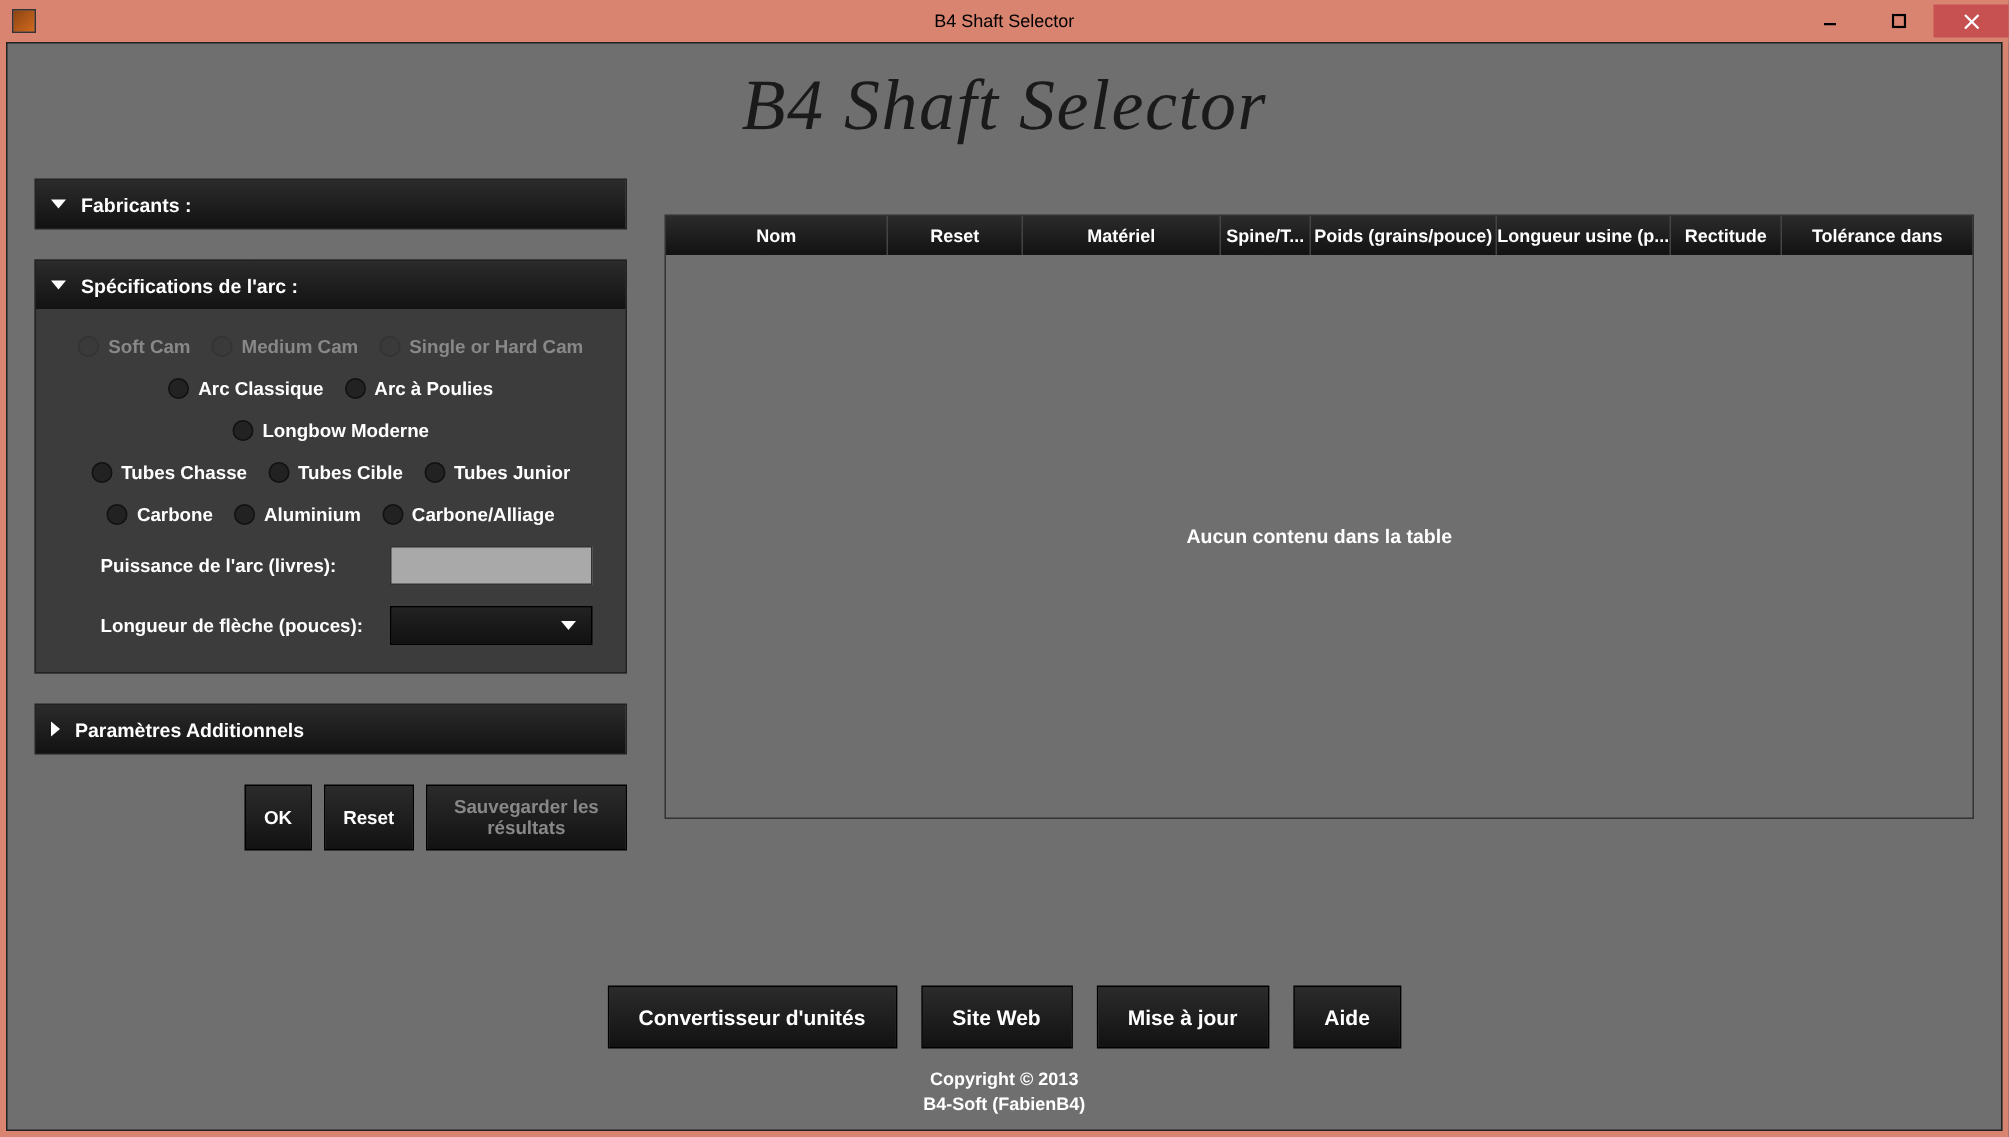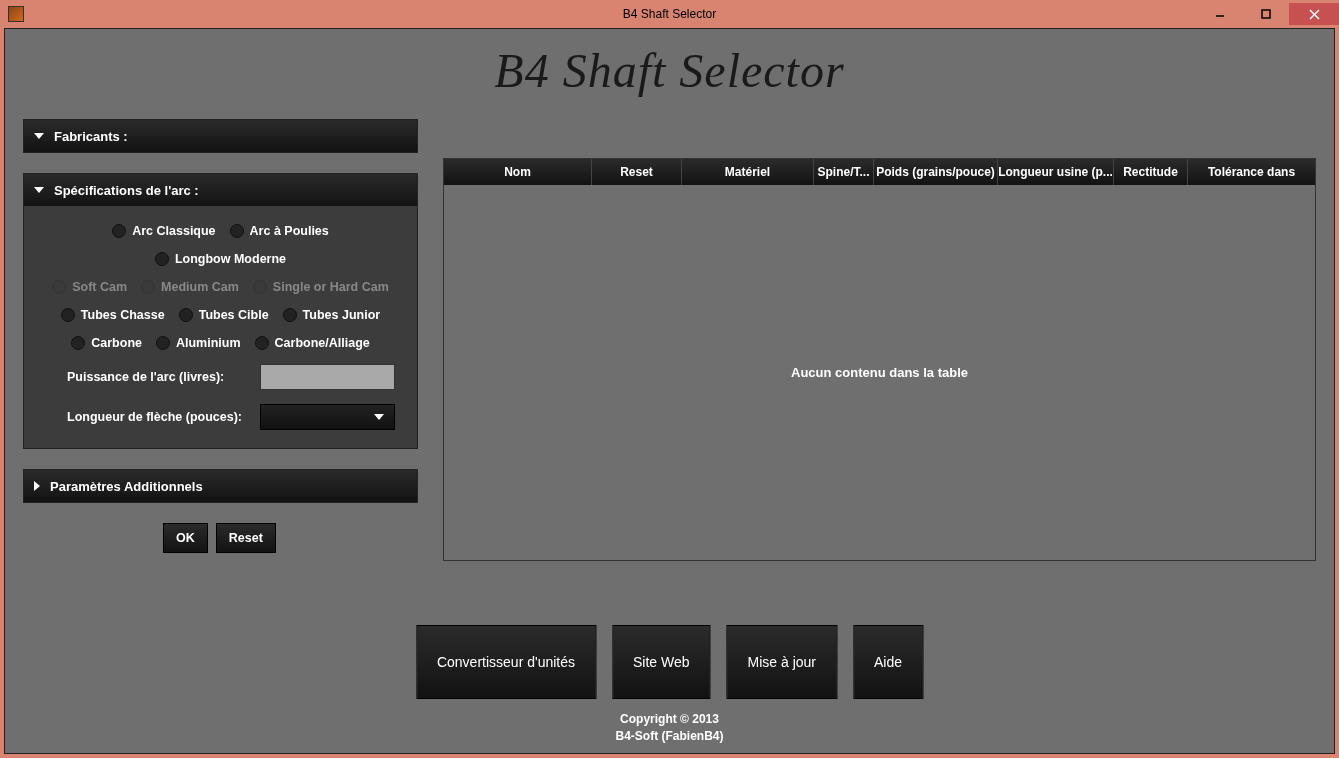--- a/index.html
+++ b/index.html
@@ -49,29 +49,29 @@
   .text-input { width: 135px; height: 26px; background: #a9a9a9; border: 1px solid #333; padding: 0 6px; font-size: 12px; color: #000; }
   .combo { width: 135px; height: 26px; background: linear-gradient(to bottom,#222,#111); border: 1px solid #000; display: flex; align-items: center; justify-content: flex-end; padding-right: 10px; cursor: pointer; }
   .combo .dd-arrow { width: 0; height: 0; border-left: 5px solid transparent; border-right: 5px solid transparent; border-top: 6px solid #fff; }
 
   
   .action-row { display: flex; gap: 8px; justify-content: flex-start; margin-left: 140px; margin-top: 4px; }
   .btn { padding: 7px 12px; font-size: 12.5px; font-weight: 600; color: #fff; background: linear-gradient(to bottom,#2b2b2b,#121212); border: 1px solid #000; cursor: pointer; }
   .btn.disabled { color: #888; cursor: default; }
 
   
-  .table-area { position: absolute; left: 420px; right: 0; top: 39px; height: 403px; background: #6f6f6f; border: 1px solid #333; }
+  .table-area { position: absolute; left: 420px; right: 0; top: 24px; height: 403px; background: #6f6f6f; border: 1px solid #333; }
   .thead { display: flex; background: linear-gradient(to bottom,#2b2b2b,#121212); height: 26px; }
   .th { color: #fff; font-size: 12px; font-weight: 600; border-right: 1px solid #444; display: flex; align-items: center; justify-content: center; overflow: hidden; text-overflow: ellipsis; white-space: nowrap; padding: 0 4px; }
   .tbody { position: absolute; top: 26px; left: 0; right: 0; bottom: 0; display: flex; align-items: center; justify-content: center; }
   .empty-msg { color: #fff; font-size: 13px; font-weight: 600; text-align: center; }
 
   
   .bottom-btns { position: absolute; left: 50%; transform: translateX(-50%); bottom: 54px; display: flex; gap: 16px; }
-  .big-btn { padding: 28px 20px; font-size: 14px; font-weight: 400; color: #fff; background: linear-gradient(to bottom,#2b2b2b,#121212); border: 1px solid #000; cursor: pointer; }
+  .big-btn { padding: 12px 20px; font-size: 14px; font-weight: 700; color: #fff; background: linear-gradient(to bottom,#2b2b2b,#121212); border: 1px solid #000; cursor: pointer; }
 
   .copyright { position: absolute; left: 50%; transform: translateX(-50%); bottom: 8px; text-align: center; font-size: 12px; font-weight: 600; color: #fff; line-height: 1.4; }
 </style>
 </head>
 <body>
 
 <div class="titlebar">
   <div class="app-icon"></div>
   <div class="title">B4 Shaft Selector</div>
   <div class="win-controls">
@@ -108,45 +108,45 @@
         </div>
       </div>
 
       <div class="panel">
         <div class="panel-header">
           <span class="arrow down"></span>
           <span>Spécifications de l'arc :</span>
         </div>
         <div class="panel-body">
           <div class="radio-row">
+              <div class="radio-item disabled">
+                <span class="radio-dot"></span>
+                <span>Soft Cam</span>
+              </div>
+              <div class="radio-item disabled">
+                <span class="radio-dot"></span>
+                <span>Medium Cam</span>
+              </div>
+              <div class="radio-item disabled">
+                <span class="radio-dot"></span>
+                <span>Single or Hard Cam</span>
+              </div>
+            </div>
+          <div class="radio-row">
               <div class="radio-item">
                 <span class="radio-dot"></span>
                 <span>Arc Classique</span>
               </div>
               <div class="radio-item">
                 <span class="radio-dot"></span>
                 <span>Arc à Poulies</span>
               </div>
               <div class="radio-item">
                 <span class="radio-dot"></span>
                 <span>Longbow Moderne</span>
-              </div>
-            </div>
-          <div class="radio-row">
-              <div class="radio-item disabled">
-                <span class="radio-dot"></span>
-                <span>Soft Cam</span>
-              </div>
-              <div class="radio-item disabled">
-                <span class="radio-dot"></span>
-                <span>Medium Cam</span>
-              </div>
-              <div class="radio-item disabled">
-                <span class="radio-dot"></span>
-                <span>Single or Hard Cam</span>
               </div>
             </div>
           <div class="radio-row">
               <div class="radio-item">
                 <span class="radio-dot"></span>
                 <span>Tubes Chasse</span>
               </div>
               <div class="radio-item">
                 <span class="radio-dot"></span>
                 <span>Tubes Cible</span>
@@ -188,20 +188,21 @@
         <div class="panel-header closed">
           <span class="arrow right"></span>
           <span>Paramètres Additionnels</span>
         </div>
 
       </div>
 
       <div class="action-row">
         <button class="btn">OK</button>
         <button class="btn">Reset</button>
+        <button class="btn disabled">Sauvegarder les résultats</button>
       </div>
     </div>
 
     <div class="table-area">
       <div class="thead">
           <div class="th" style="width: 148px;">Nom</div>
           <div class="th" style="width: 90px;">Reset</div>
           <div class="th" style="width: 132px;">Matériel</div>
           <div class="th" style="width: 60px;">Spine/T...</div>
           <div class="th" style="width: 124px;">Poids (grains/pouce)</div>

